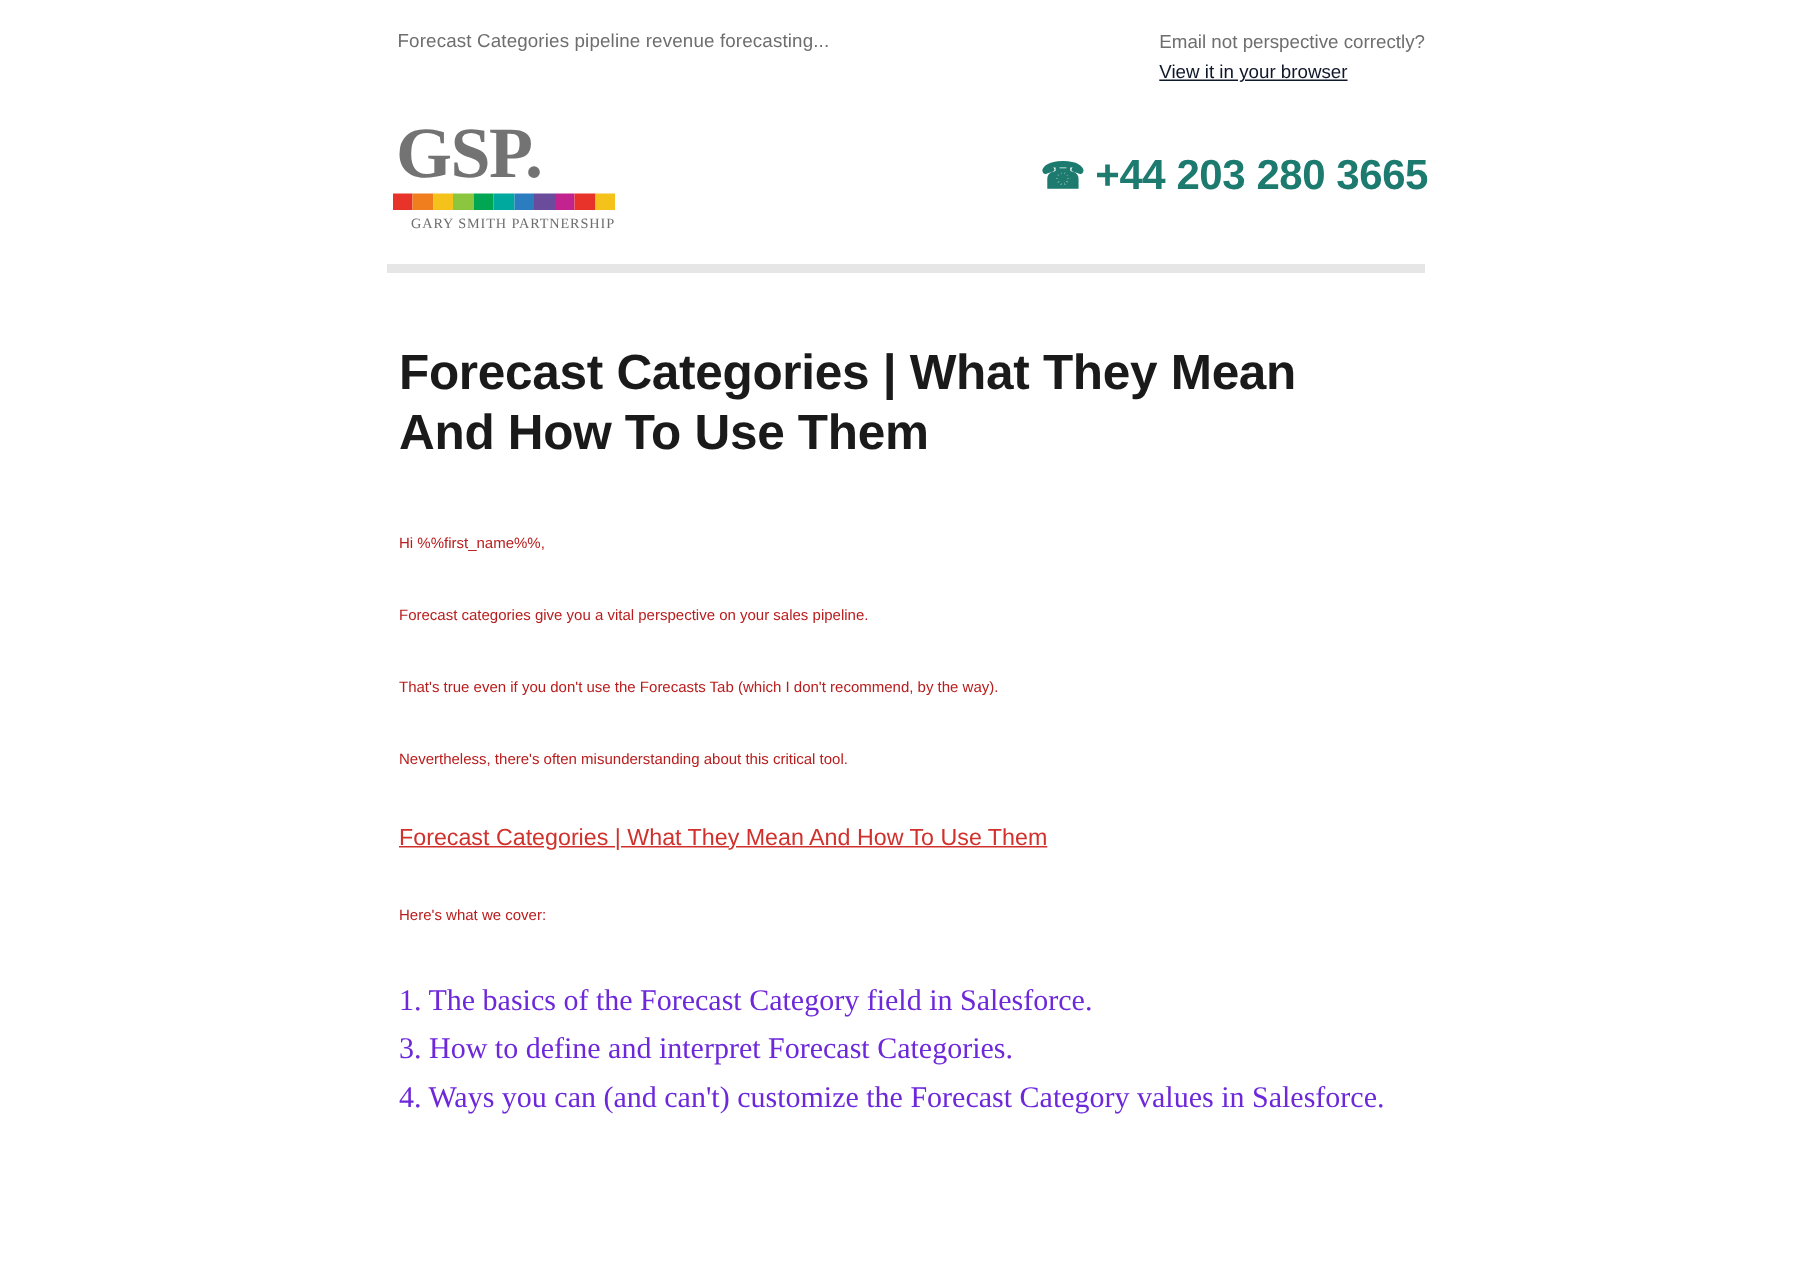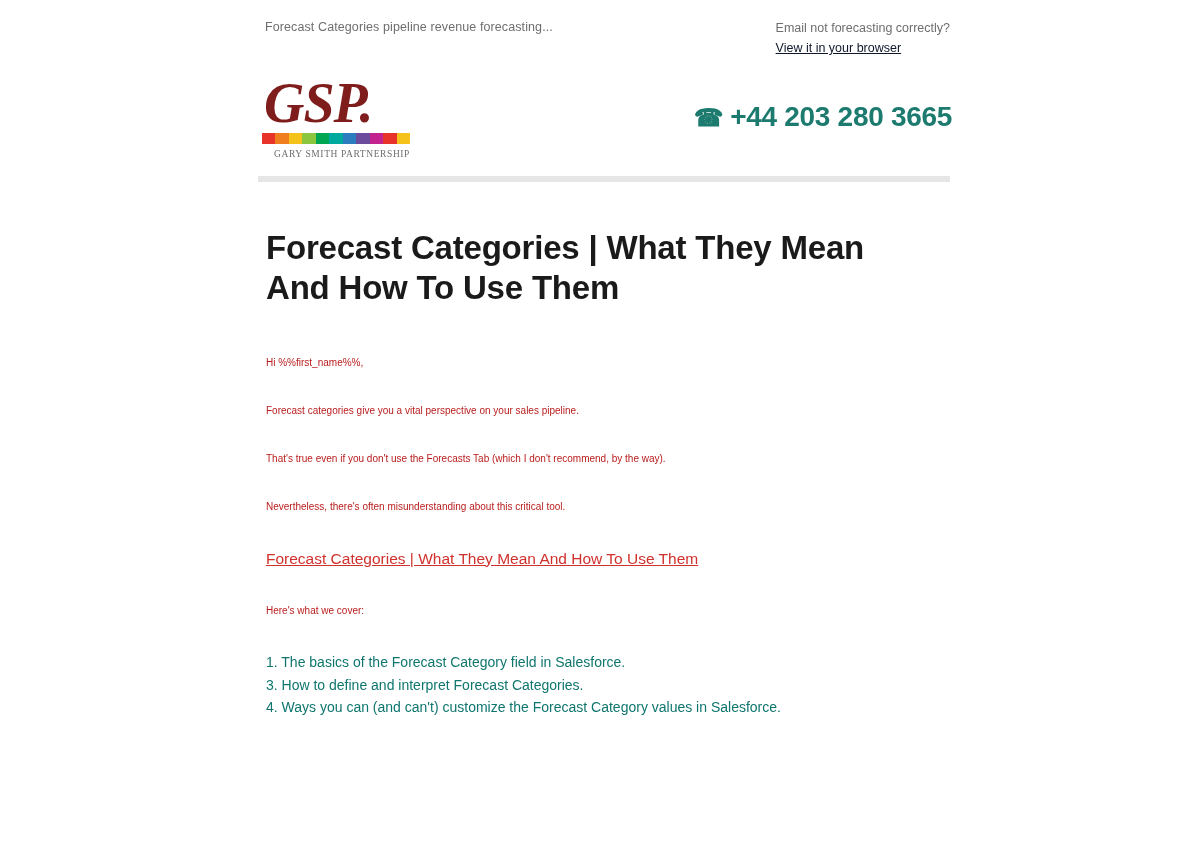--- a/index.html
+++ b/index.html
@@ -53,27 +53,26 @@
     padding: 8px 248px 0 262px;
     box-sizing: border-box;
     height: 110px;
   }
   .logo {
     width: 150px;
     position: relative;
   }
   .logo-text {
     font-family: "Liberation Serif", serif;
-    font-size: 56px;
+    font-size: 48px;
     font-weight: 700;
-    color: #7f1d1d;
+    color: #737373;
     letter-spacing: -1px;
     line-height: 1;
     margin: 0 0 2px 2px;
-    font-style: italic;
   }
   .logo-bar {
     display: flex;
     height: 11px;
     width: 148px;
     margin-bottom: 5px;
   }
   .logo-bar span { flex: 1 1 auto; display: block; }
   .logo-sub {
     font-family: "Liberation Serif", serif;
@@ -132,34 +131,35 @@
     line-height: 1.5;
     cursor: pointer;
   }
   .link-para { margin: 0 0 33px 0; }
   ol.cover-list {
     list-style: none;
     margin: 0;
     padding: 0;
   }
   ol.cover-list li {
-    font-size: 14px;
+    font-size: 20px;
     line-height: 1.63;
-    color: #0f766e;
+    color: #6d28d9;
+    font-family: Liberation Serif, serif;
   }
 </style>
 </head>
 <body>
 
 <div class="email-wrap">
 
   <div class="preheader-row">
     <div class="preheader-text">Forecast Categories pipeline revenue forecasting...</div>
     <div class="browser-block">
-      <div>Email not forecasting correctly?</div>
+      <div>Email not perspective correctly?</div>
       <a class="browser-link">View it in your browser</a>
     </div>
   </div>
 
   <div class="header-row">
     <div class="logo">
       <div class="logo-text">GSP.</div>
       <div class="logo-bar">
         <span style="background:#e8332a"></span>
           <span style="background:#f07d1e"></span>

